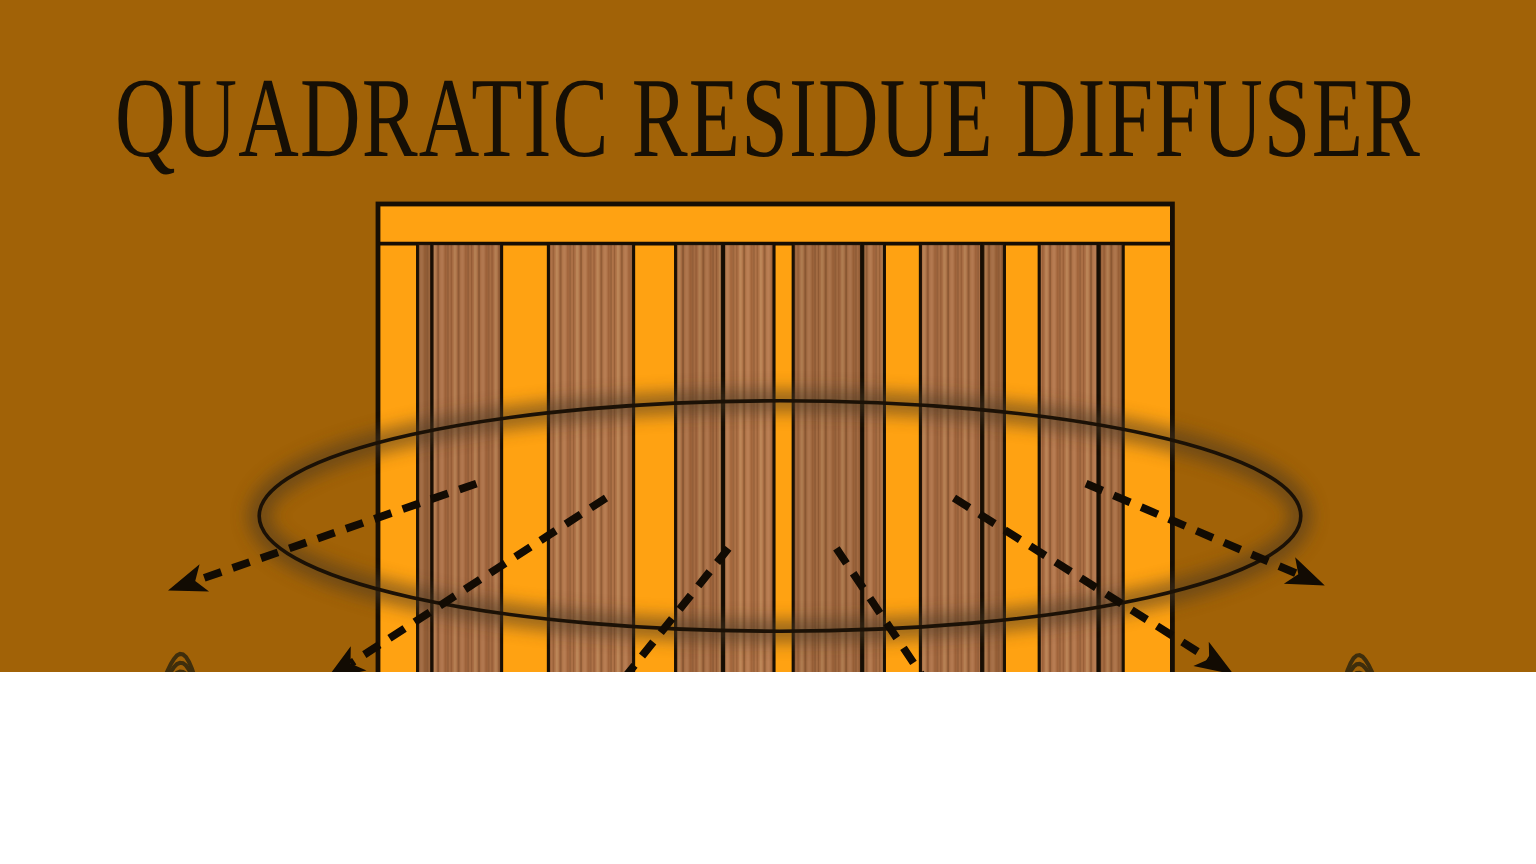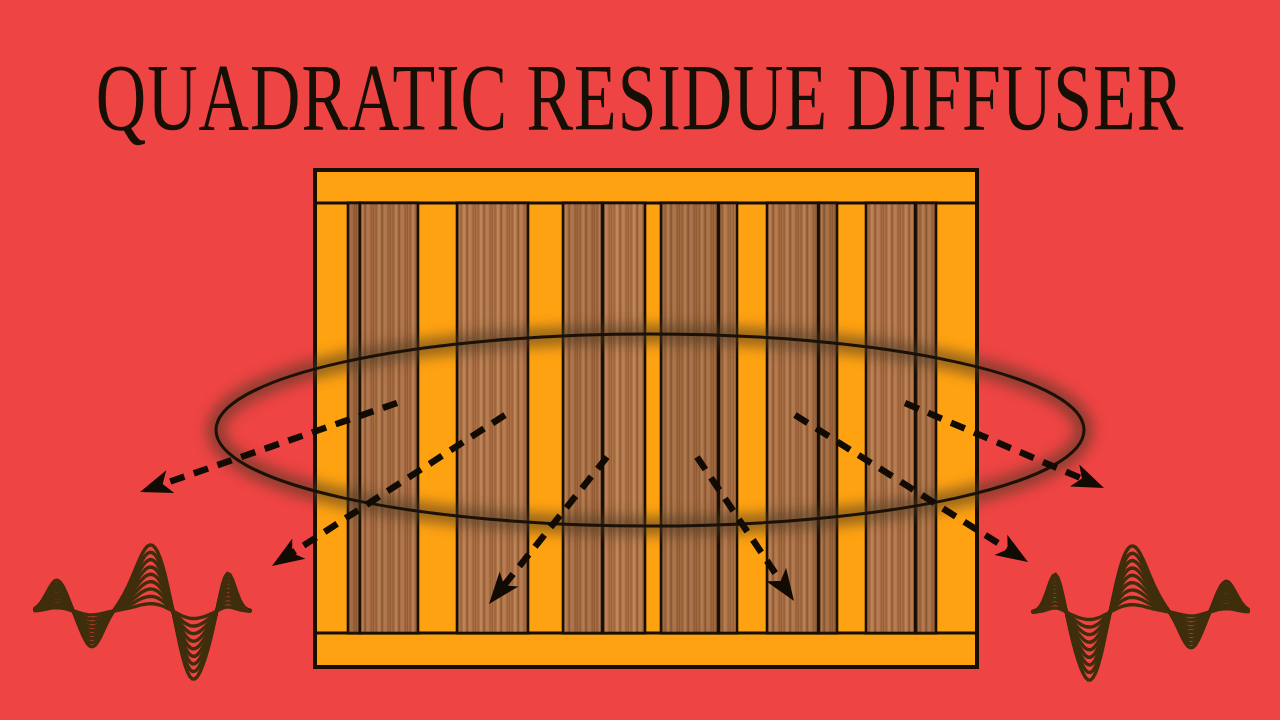--- a/index.html
+++ b/index.html
@@ -1,20 +1,20 @@
 <!DOCTYPE html>
 <html><head>
 <meta charset="utf-8">
 <style>
   html,body{margin:0;padding:0;}
   .canvas{
     position:relative;
-    width:1280px;height:720px;
+    width:1280px;height:560px;
     overflow:hidden;
-    background:#ef4444;
+    background:#a16207;
     font-family:"Liberation Serif", serif;
   }
   .title{
     position:absolute;
     top:44px;left:0;right:0;
     margin:0;
     text-align:center;
     font-size:72px;
     font-weight:500;
     letter-spacing:1px;

